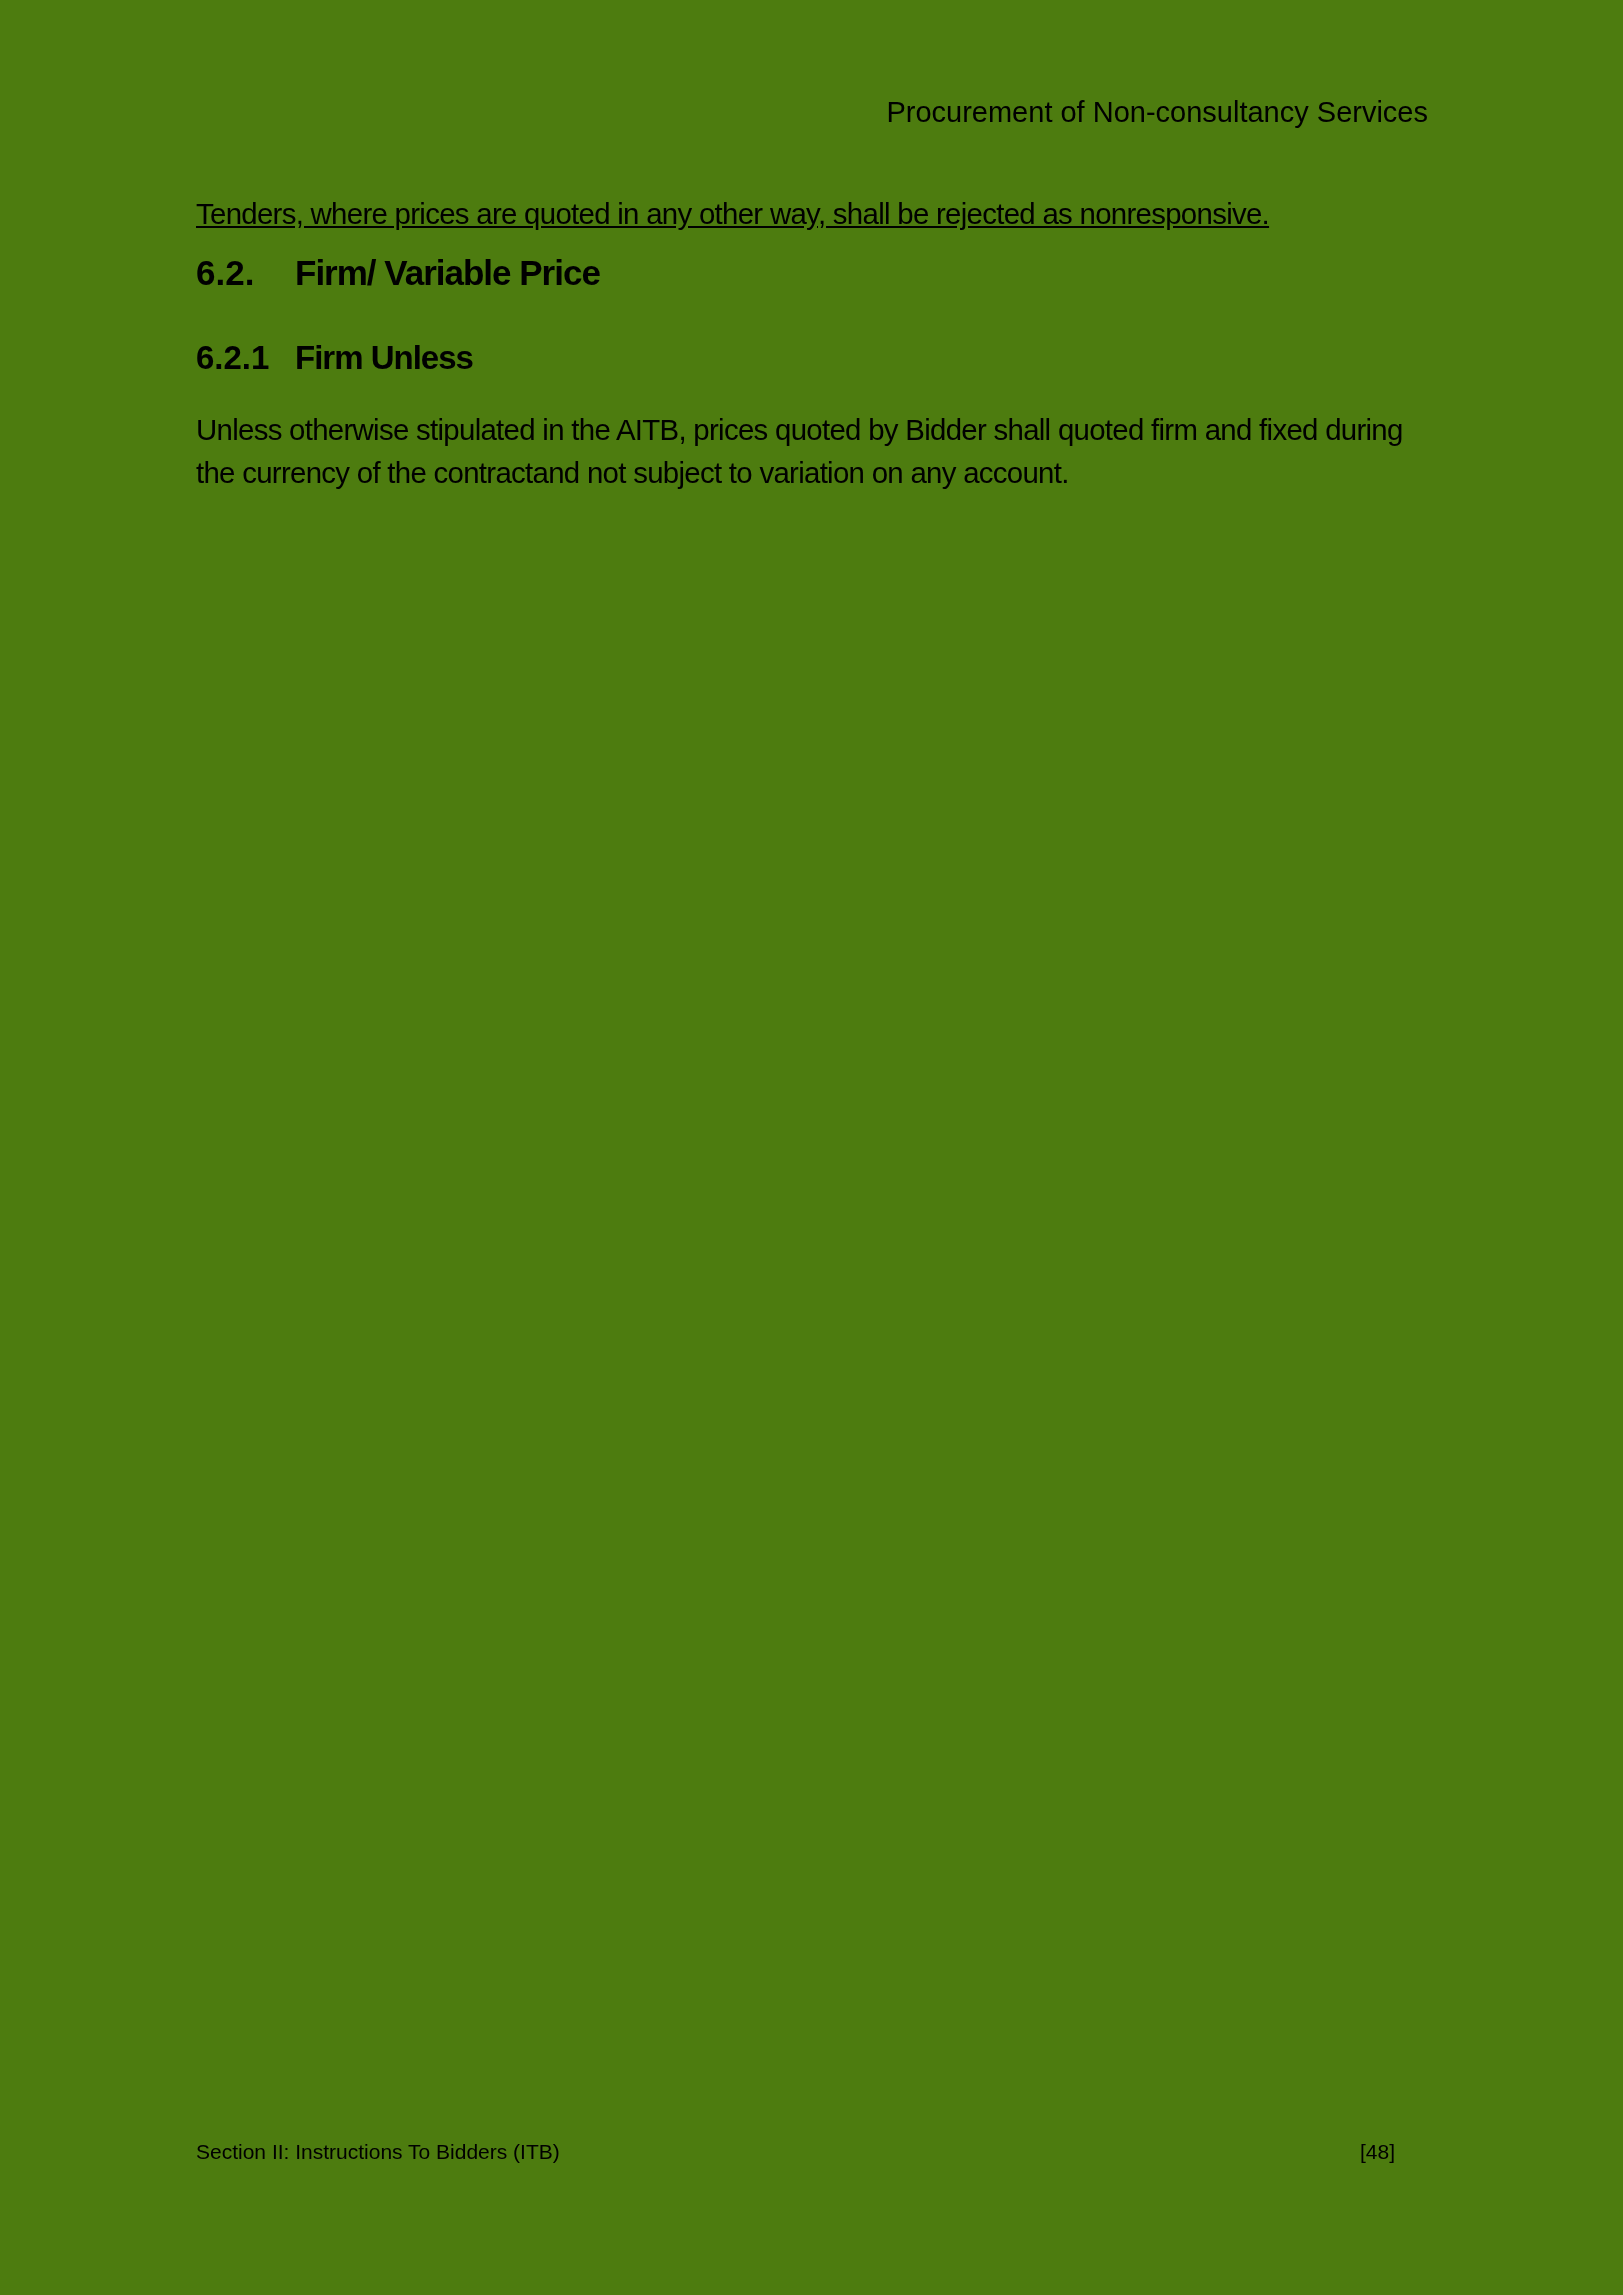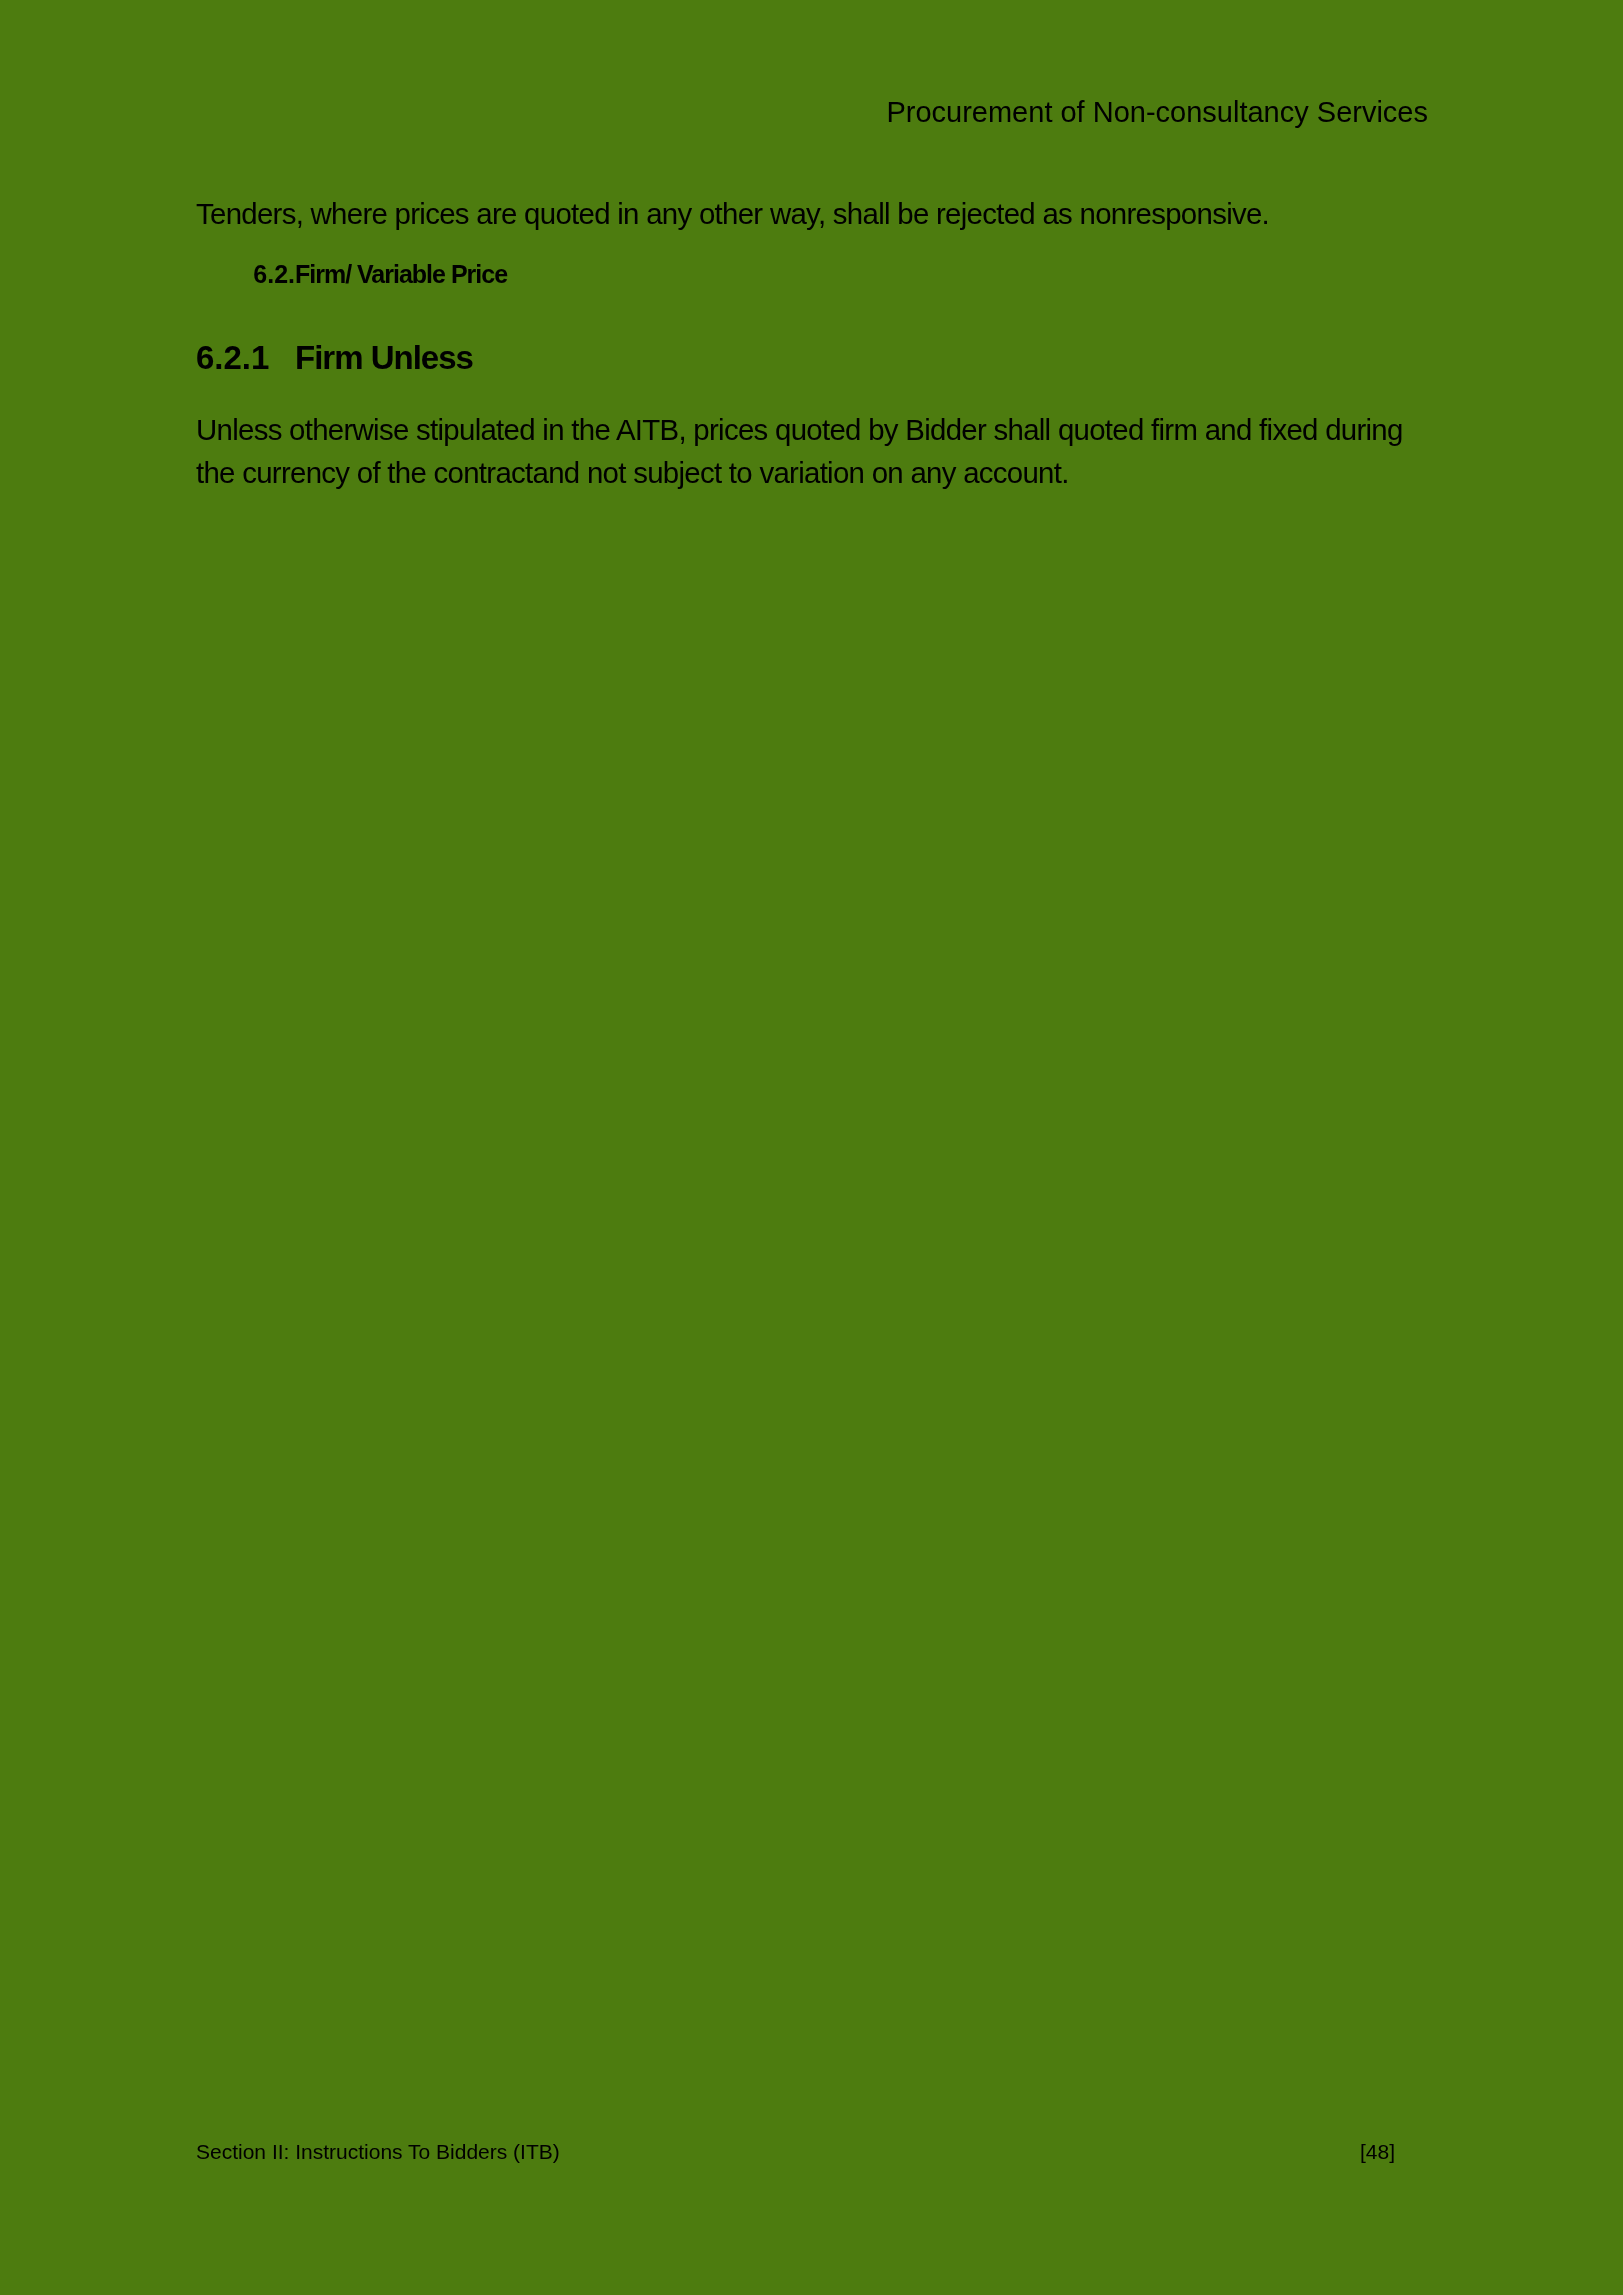--- a/index.html
+++ b/index.html
@@ -29,42 +29,41 @@
   }
   
   .para {
     position: absolute;
     left: 196px;
     font-size: 29.4px;
     letter-spacing: -0.7px;
     line-height: 43px;
     white-space: nowrap;
   }
-  .p1 { top: 192px; }
+  .p1 { top: 192px; text-decoration: underline; }
   .p2 { top: 408px; }
   .p2 .line { height: 43px; }
   
   .heading {
     position: absolute;
     left: 196px;
     display: flex;
     font-weight: bold;
     white-space: nowrap;
     letter-spacing: -1px;
   }
   .heading .hnum {
     width: 99px;
     flex: 0 0 99px;
     letter-spacing: 0;
   }
   .h62 {
-    top: 260px;
-    font-size: 25px;
+    top: 253px;
+    font-size: 35px;
     line-height: 1.15;
-    text-align: right;
   }
   .h621 {
     top: 339px;
     font-size: 33px;
     line-height: 1.15;
   }
   
   .footer {
     position: absolute;
     left: 196px;

